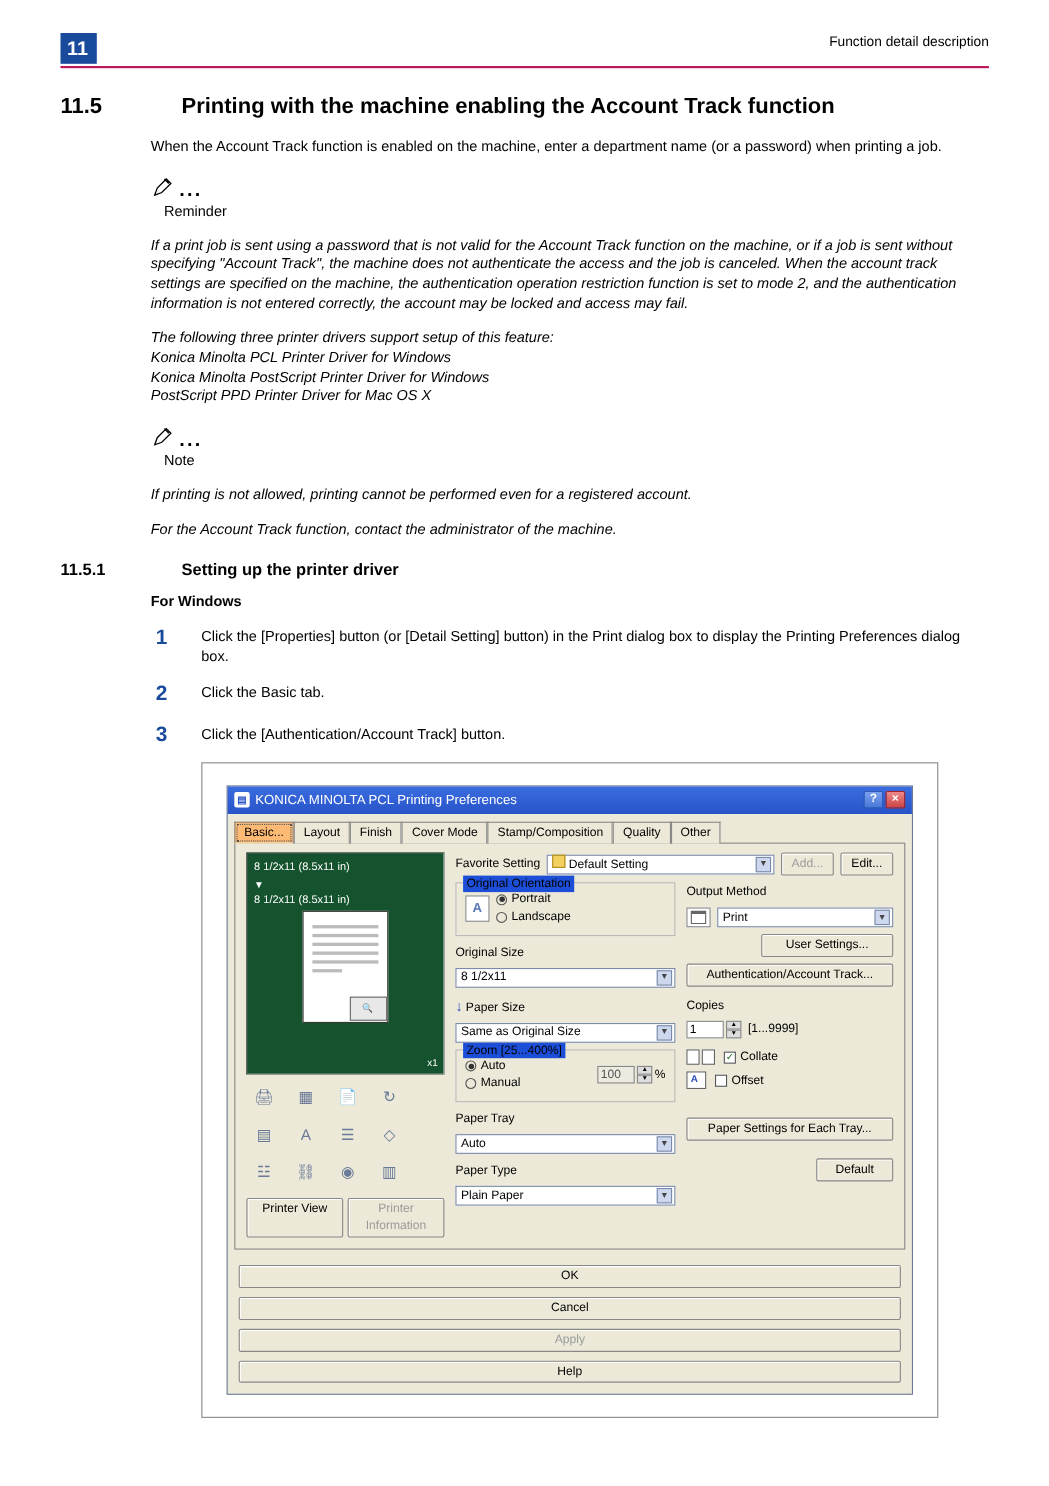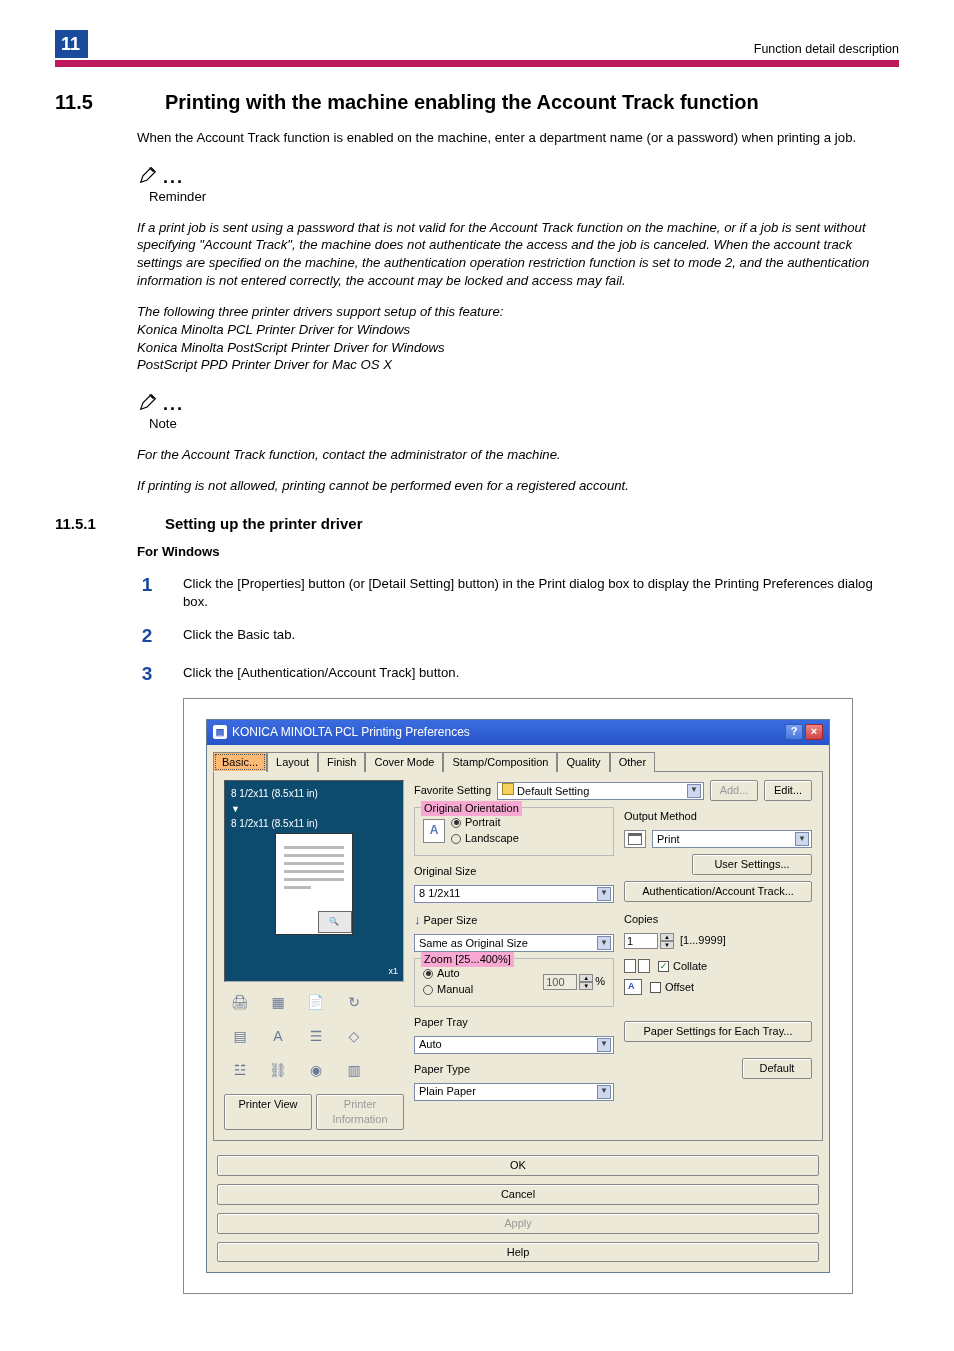--- a/index.html
+++ b/index.html
@@ -9,22 +9,22 @@
     background: #fff;
     color: #000;
     width: 954px;
     padding: 30px 55px 20px 55px;
     font-size: 13.2px;
     line-height: 1.35;
   }
   .topbar {
     display: flex;
     justify-content: space-between;
-    align-items: flex-end;
-    border-bottom: 7px solid #be185d;
+    align-items: flex-start;
+    border-bottom: 2px solid #be185d;
     padding-bottom: 2px;
     margin-bottom: 20px;
   }
   .chapnum {
     background: #1a4a9c;
     color: #fff;
     font-weight: bold;
     font-size: 18px;
     padding: 2px 8px 2px 6px;
   }
@@ -132,21 +132,21 @@
     padding: 8px 10px 10px 10px;
     display: flex;
     gap: 10px;
     background: #ece9d8;
   }
   .leftcol {
     width: 180px;
     display:flex; flex-direction:column; gap:6px;
   }
   .preview {
-    background: #0c4a6e;
+    background: #14532d;
     color: #fff;
     padding: 6px 6px 14px 6px;
     border: 1px inset #aaa;
     height: 202px;
     position: relative;
     font-size: 10px;
   }
   .sizelabel { margin-bottom: 2px;}
   .downtri { font-size: 9px; margin: 0 0 2px 0;}
   .page {
@@ -197,21 +197,21 @@
     padding:0 2px 0 4px; font-size:11px; min-width:110px;
   }
   .combo .arrow {
     width:14px;height:14px;background:#cdd8ee;border:1px solid #7a8aa8;
     display:flex;align-items:center;justify-content:center;font-size:8px;color:#444;
   }
   .gbox {
     border:1px solid #bbb; padding: 6px 8px 8px 8px; position:relative;
   }
   .gbox .gtitle {
-    position:absolute; top:-7px; left:6px; background:#f9a8d4; padding:0 3px; font-size:11px;
+    position:absolute; top:-7px; left:6px; background:#1d4ed8; padding:0 3px; font-size:11px;
   }
   .radio {display:flex;align-items:center;gap:4px;font-size:11px;margin:1px 0;}
   .rdot {width:10px;height:10px;border:1px solid #555;border-radius:50%;display:inline-flex;align-items:center;justify-content:center;}
   .rdot.on::after{content:"";width:5px;height:5px;background:#333;border-radius:50%;}
   .orienticon{width:22px;height:24px;border:1px solid #888;background:#fff;margin-right:6px;display:flex;align-items:center;justify-content:center;color:#5a77b6;font-weight:bold;font-size:12px;}
   .lbl {font-size:11px;margin-top:2px;}
   .downarrow{color:#2a4dbb;font-size:13px;margin-right:3px;}
   .spin{display:flex;align-items:center;gap:2px;}
   .spin input{width:34px;height:16px;font-size:11px;border:1px solid #888;padding:0 2px;}
   .spin .su{width:14px;display:flex;flex-direction:column;}
@@ -272,22 +272,22 @@
     <span>PostScript PPD Printer Driver for Mac OS X</span>
   </p>
 
   <div class="pencil">
     <svg viewBox="0 0 24 24">
         <path fill="none" stroke="#000" stroke-width="1.3" d="M4 20l2.5-7 9-9 4.5 4.5-9 9L4 20z M13.5 4l4.5 4.5"></path>
       </svg>
     <span class="dots">...</span>
   </div>
   <div class="reminder-label">Note</div>
+  <p class="italic">If printing is not allowed, printing cannot be performed even for a registered account.</p>
   <p class="italic">For the Account Track function, contact the administrator of the machine.</p>
-  <p class="italic">If printing is not allowed, printing cannot be performed even for a registered account.</p>
 </div>
 
 <div class="h2row">
   <span class="h2num">11.5.1</span>
   <span class="h2title">Setting up the printer driver</span>
 </div>
 
 <div class="bodycol">
   <div class="h3">For Windows</div>
 

